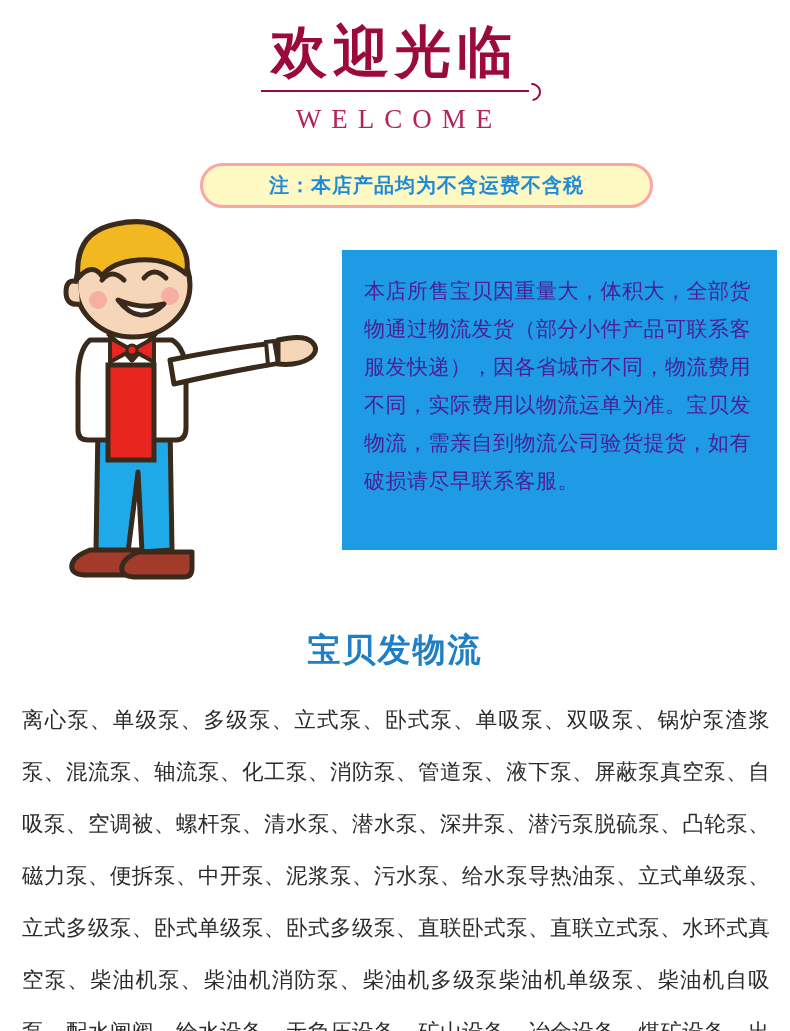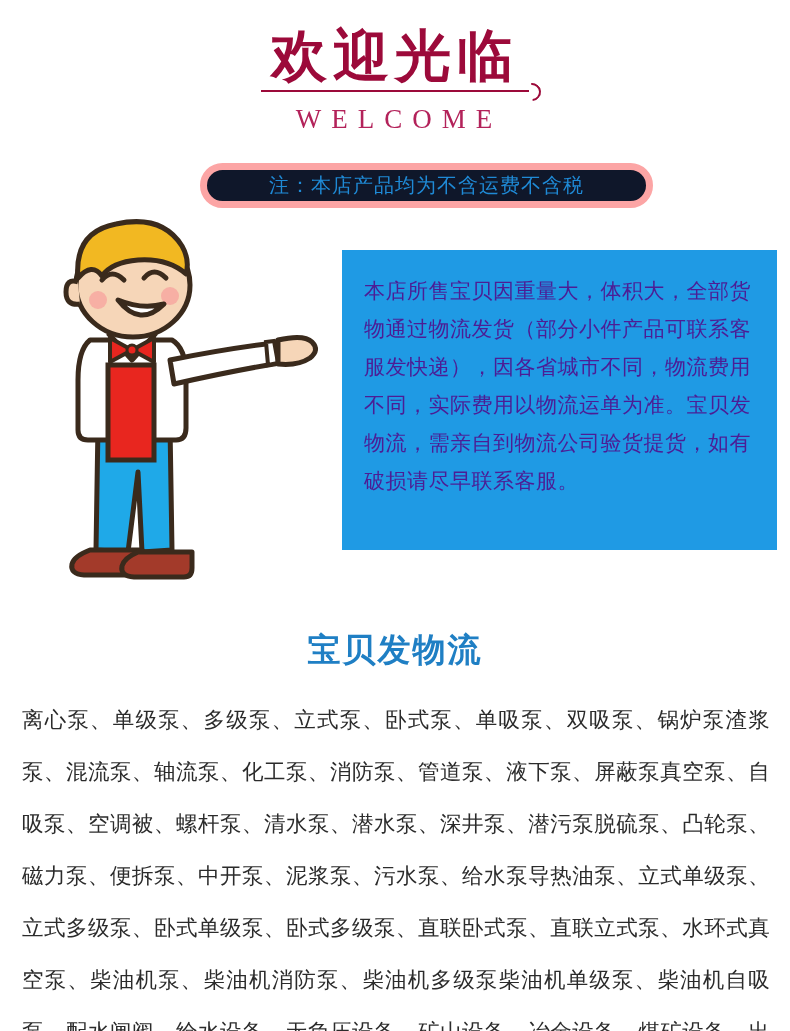--- a/index.html
+++ b/index.html
@@ -17,21 +17,21 @@
 
   
   .header {
     position: absolute;
     top: 24px;
     left: 0;
     width: 790px;
     text-align: center;
   }
   .welcome-cn {
-    font-family: Liberation Serif, serif;
+    font-family: Liberation Mono, monospace;
     font-size: 56px;
     font-weight: bold;
     color: #9c0a3a;
     letter-spacing: 6px;
     line-height: 1.15;
     display: block;
   }
   .welcome-underline {
     width: 268px;
     height: 2px;
@@ -63,30 +63,30 @@
   }
 
   
   .note-pill {
     position: absolute;
     top: 163px;
     left: 200px;
     width: 453px;
     height: 45px;
     box-sizing: border-box;
-    border: 7px solid #fca5a5;
+    border: 3px solid #fca5a5;
     border-radius: 24px;
     color: #1f8ad6;
     font-size: 20px;
-    font-weight: normal;
+    font-weight: bold;
     display: flex;
     align-items: center;
     justify-content: center;
     letter-spacing: 1px;
-    background: #0f172a;
+    background: #fef9c3;
   }
 
   
   .info-box {
     position: absolute;
     top: 250px;
     left: 342px;
     width: 435px;
     height: 300px;
     box-sizing: border-box;

